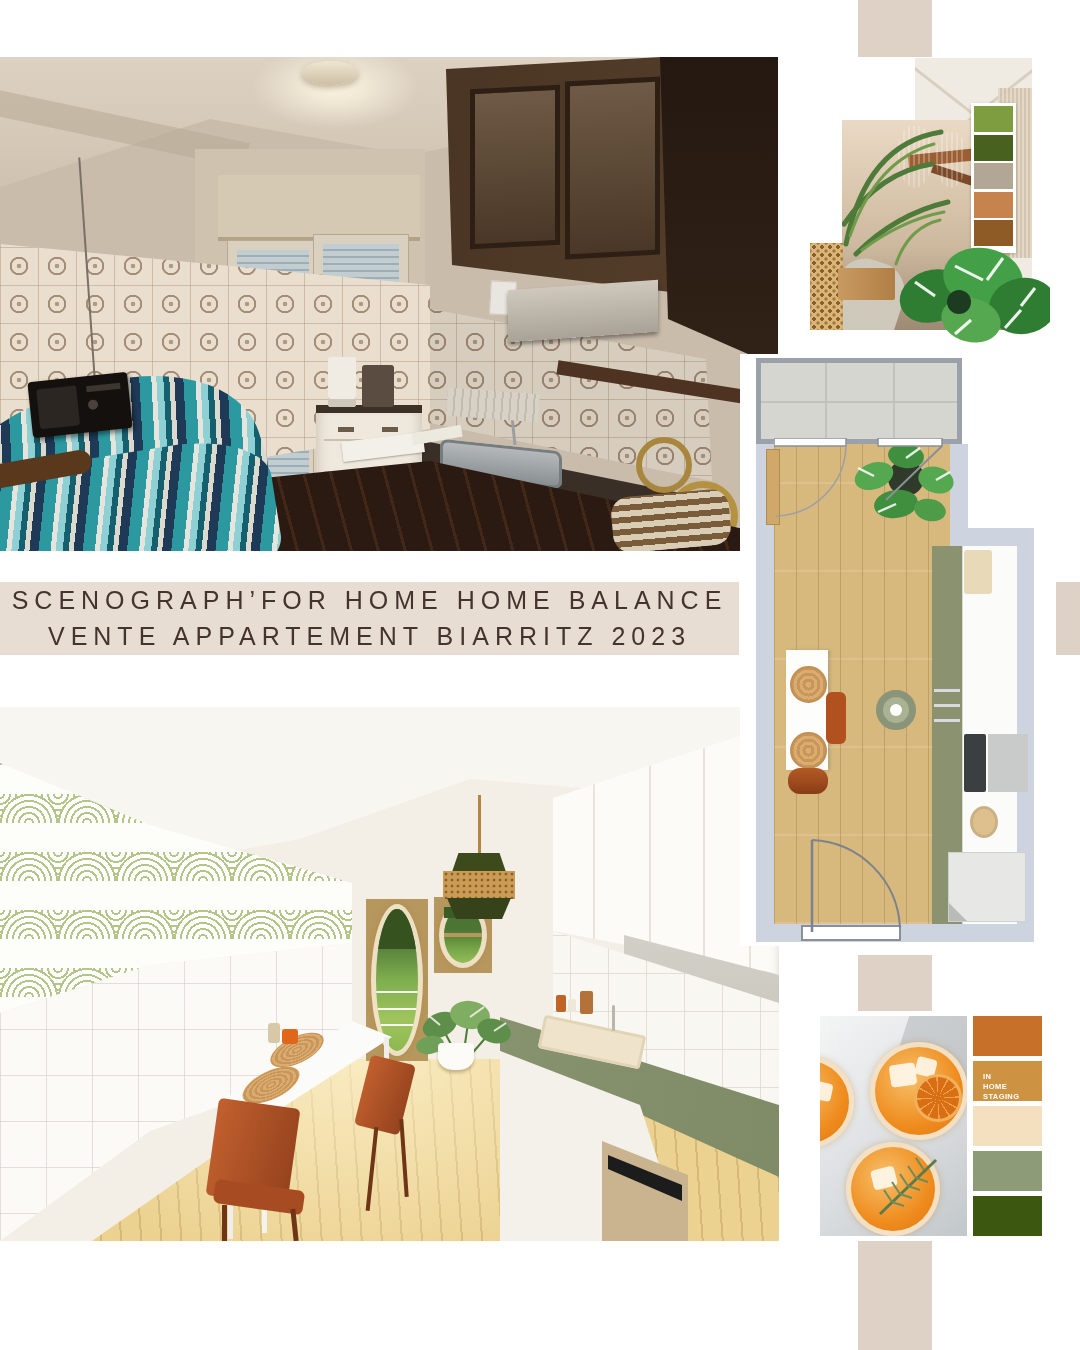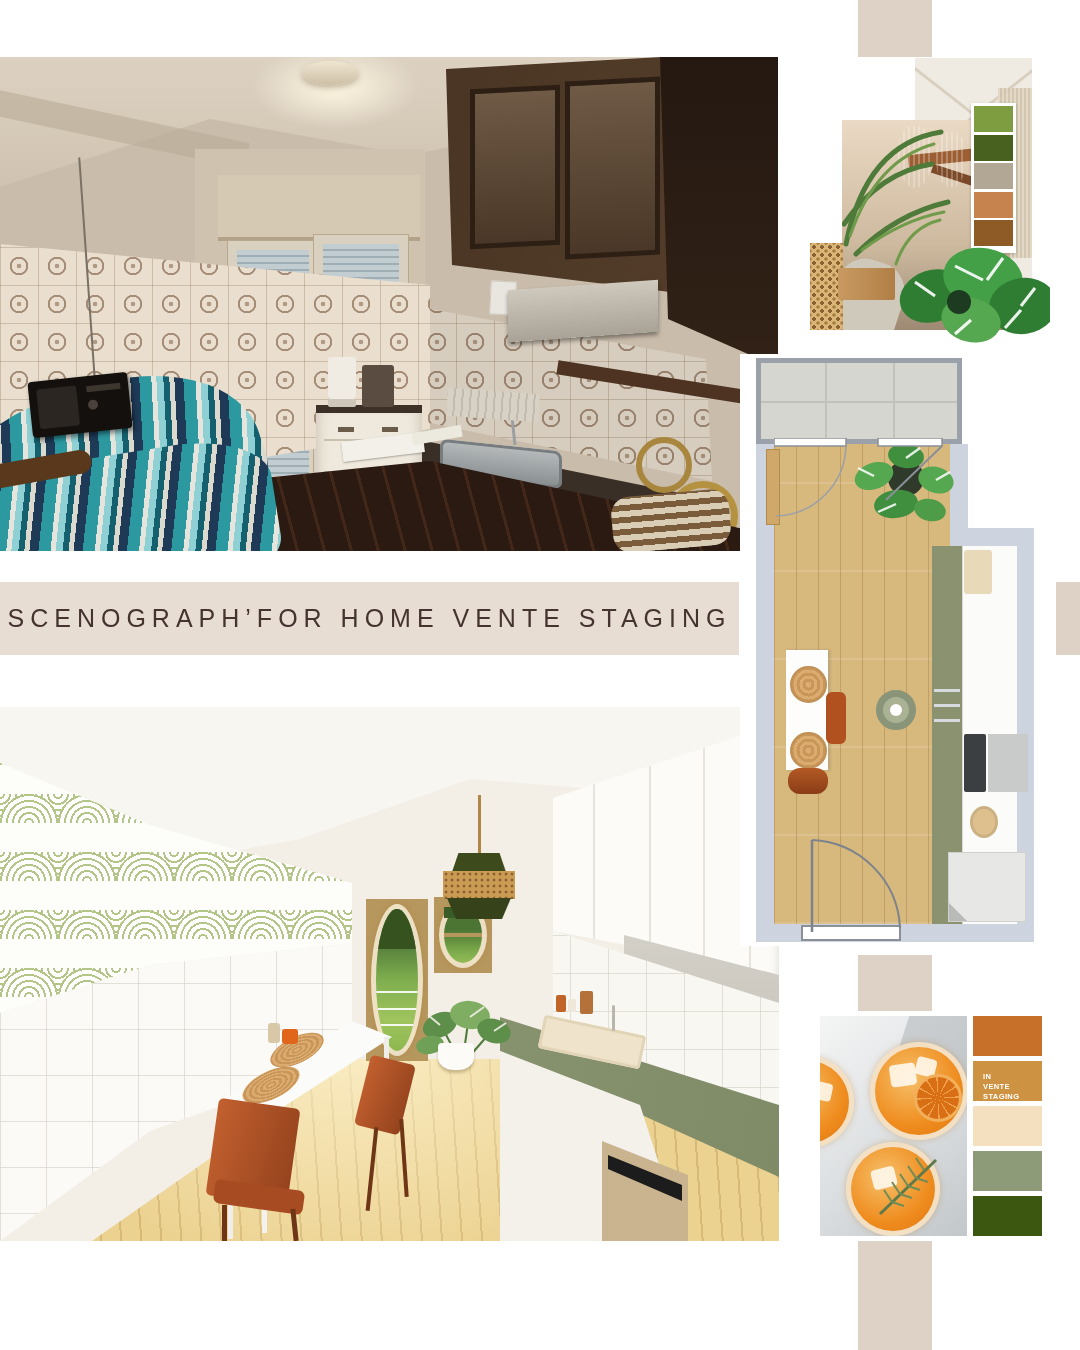--- a/index.html
+++ b/index.html
@@ -292,21 +292,22 @@
             <path d="M150 52 L136 70" fill="none"></path>
           <path d="M70 98 L86 84" fill="none"></path>
             <path d="M120 92 L136 74" fill="none"></path>
         </g>
         <circle cx="74" cy="66" r="12" fill="#1d3b20"></circle>
       </g>
     </svg>
   </div>
 
   <div class="abs banner" style="background-color: rgb(231, 221, 211);">
-    <span>SCENOGRAPH’FOR HOME VENTE STAGING</span>
+    <span>SCENOGRAPH’FOR HOME HOME BALANCE</span>
+    <span>VENTE APPARTEMENT BIARRITZ 2023</span>
   </div>
 
   <div class="abs photo after">
     <div class="abs af-ceil"></div>
     <div class="abs wallpaper"></div>
     <div class="abs af-tiles"></div>
     <div class="abs af-floor"></div>
     <div class="abs af-door">
       <div class="glass">
         <div class="abs" style="left:0;top:0;width:100%;height:28%;background:#35521f;"></div>
@@ -448,21 +449,21 @@
             <path d="M30 50 L42 54"></path>
             <path d="M38 42 L50 46"></path>
             <path d="M46 34 L58 38"></path>
         </g>
       </svg>
     </div>
     <div class="sw" style="top: 0px; background-color: rgb(199, 112, 41);"></div>
     <div class="sw" style="top: 45px; background-color: rgb(206, 147, 66);">
       <div class="cbal-label">
         <div>IN</div>
-        <div>VENTE</div>
+        <div>HOME</div>
         <div>STAGING</div>
       </div>
     </div>
     <div class="sw" style="top: 90px; background-color: rgb(244, 224, 191);"></div>
     <div class="sw" style="top: 135px; background-color: rgb(142, 155, 120);"></div>
     <div class="sw" style="top: 180px; background-color: rgb(60, 87, 15);"></div>
   </div>
 
 </div>
 

